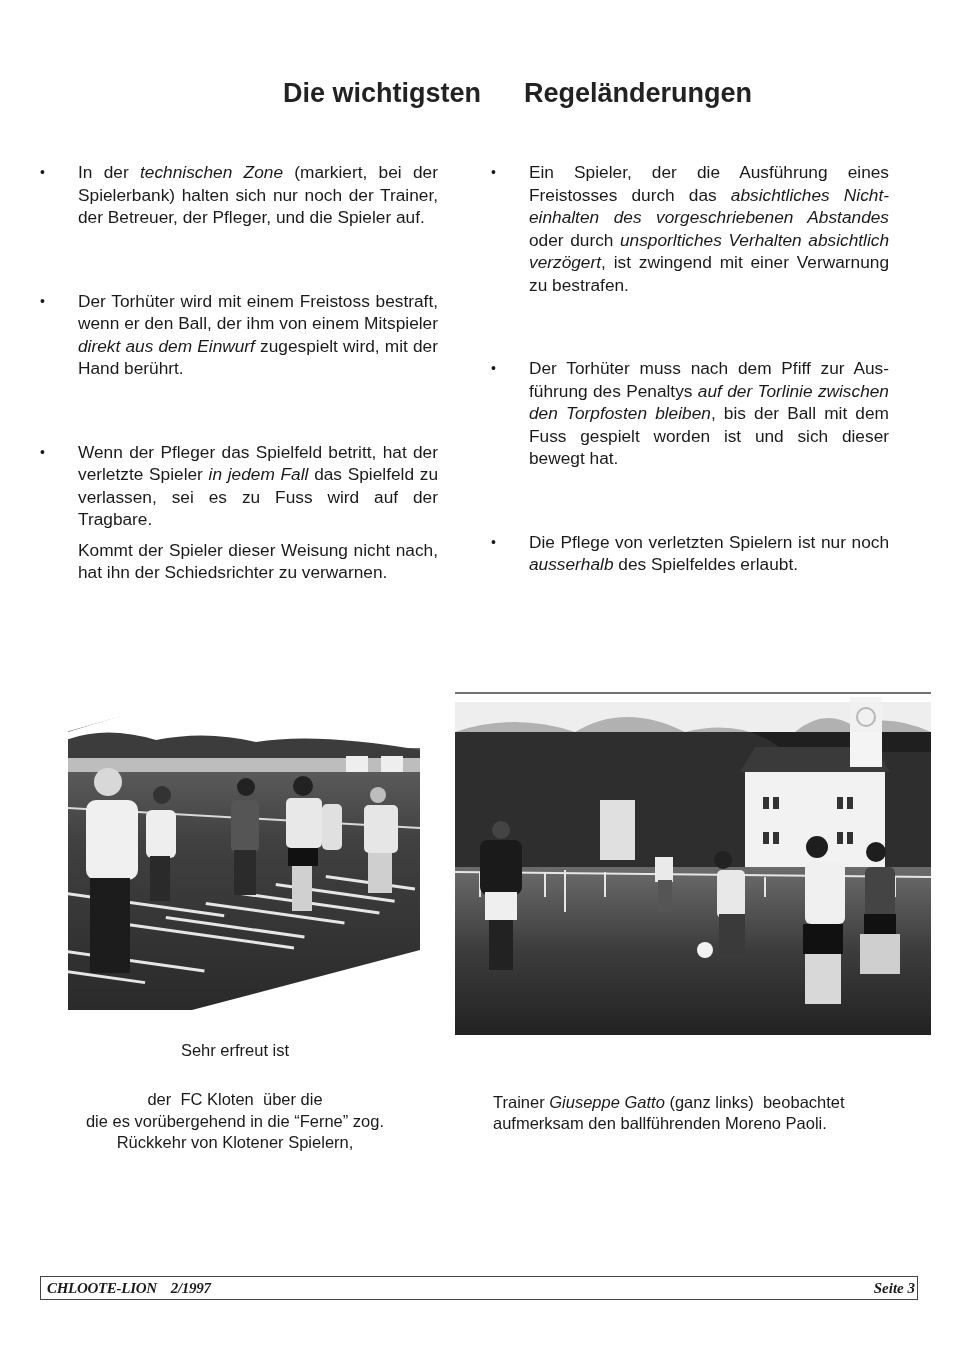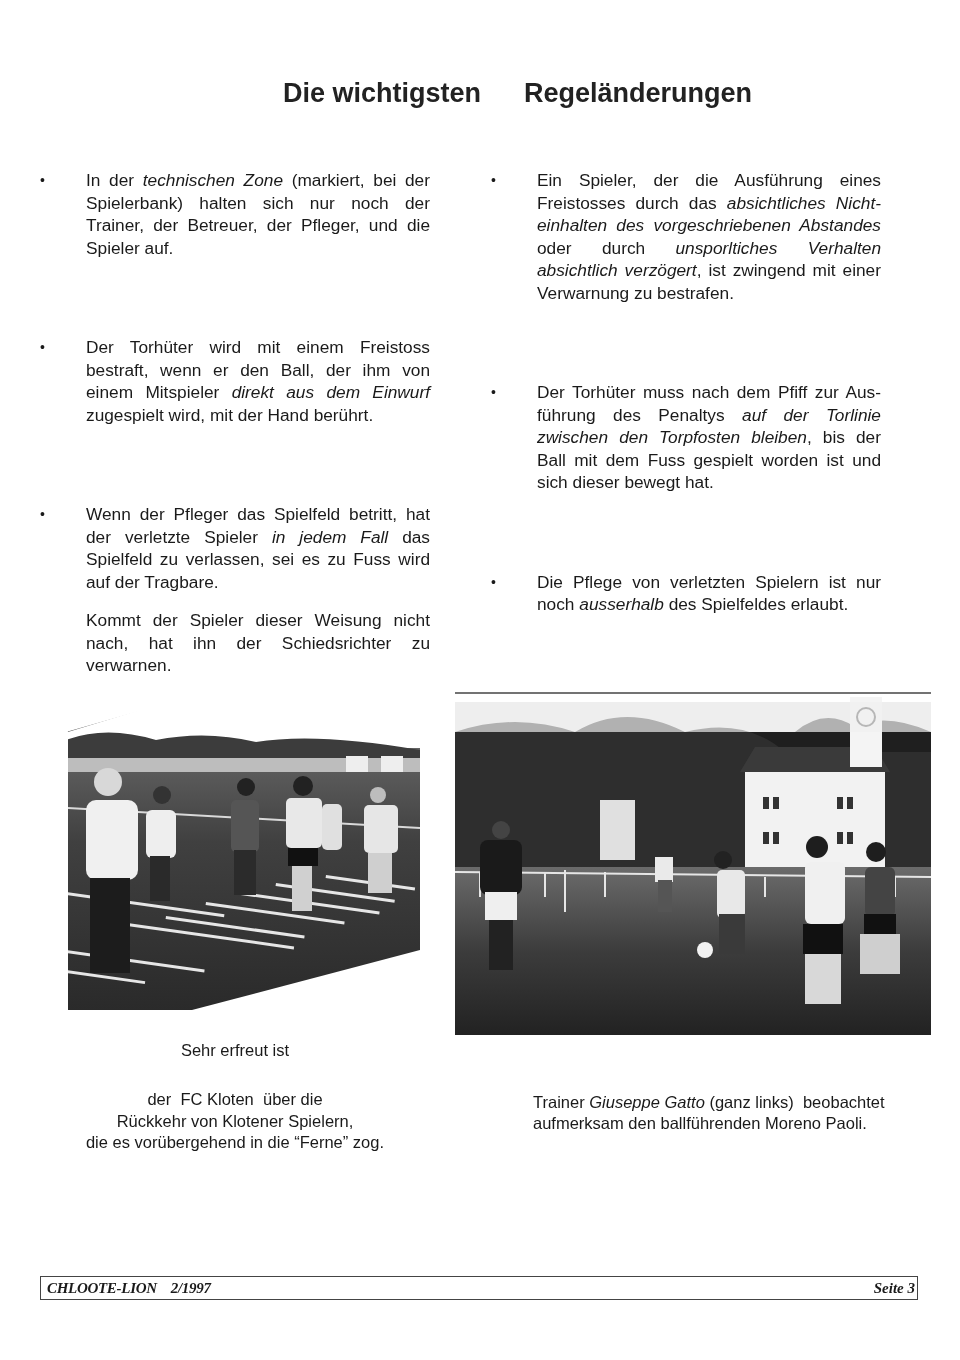--- a/index.html
+++ b/index.html
@@ -8,31 +8,31 @@
     .title { position: absolute; top: 78px; left: 0; width: 960px; height: 40px;
              font-family: "Liberation Sans", sans-serif; font-weight: bold; font-size: 27px; color: #222; margin-left: 33px; }
     .title .t1 { position: absolute; left: 250px; }
     .title .t2 { position: absolute; left: 491px; }
 
     .col { position: absolute; top: 153px; width: 400px; font-size: 17.3px; line-height: 22.5px; }
     .col.left { left: 70px; width: 376px; }
     .col.right { left: 521px; width: 376px; }
     .bullet { position: relative; margin: 0; text-align: justify; }
     .bullet .dot { position: absolute; left: -30px; top: 0; font-size: 14px; }
-    .bullet p { margin: 16px; text-align: justify; }
+    .bullet p { margin: 8px; text-align: justify; }
     .bullet p.last { text-align-last: left; }
     em, i { font-style: italic; }
 
     .photo-left { position: absolute; left: 66px; top: 670px; width: 354px; height: 340px; }
     .photo-right { position: absolute; left: 455px; top: 692px; width: 476px; height: 343px; }
 
     .caption-left { position: absolute; left: 40px; top: 1040px; width: 390px; text-align: center;
                     font-size: 16.5px; line-height: 21.3px; }
     .caption-right { position: absolute; left: 493px; top: 1092px; width: 420px;
-                     font-size: 16.5px; line-height: 21.3px; margin-left: 40px; }
+                     font-size: 16.5px; line-height: 21.3px; }
 
     .footer { position: absolute; left: 40px; top: 1276px; width: 876px; height: 22px;
               border: 1.2px solid #444; font-family: "Liberation Serif", serif; font-style: italic;
               font-weight: bold; font-size: 15px; }
     .footer .f-left { position: absolute; left: 6px; top: 3px; letter-spacing: -0.3px; }
     .footer .f-left .issue { margin-left: 14px; }
     .footer .f-right { position: absolute; right: 2px; top: 3px; }
   </style>
 </head>
 <body>
@@ -195,22 +195,22 @@
     <rect x="410" y="175" width="30" height="50" rx="6" fill="#444"></rect>
     <circle cx="421" cy="160" r="10" fill="#1e1e1e"></circle>
     <rect x="409" y="222" width="32" height="20" fill="#111"></rect>
     <rect x="405" y="242" width="40" height="40" fill="#cfcfcf"></rect>
   </svg>
 </div>
 
 <div class="caption-left">
     <div style="white-space: pre;"><span>Sehr erfreut ist</span></div>
     <div style="white-space: pre; margin-top: 28px;"><span>der  FC Kloten  über die</span></div>
+    <div style="white-space: pre;"><span>die es vorübergehend in die “Ferne” zog.</span></div>
     <div style="white-space: pre;"><span>Rückkehr von Klotener Spielern,</span></div>
-    <div style="white-space: pre;"><span>die es vorübergehend in die “Ferne” zog.</span></div>
   </div>
 <div class="caption-right">
     <div style="white-space: pre;"><span>Trainer </span><em>Giuseppe Gatto</em><span> (ganz links)  beobachtet</span></div>
     <div style="white-space: pre;"><span>aufmerksam den ballführenden Moreno Paoli.</span></div>
   </div>
 
 <div class="footer">
   <span class="f-left">
     <span>CHLOOTE-LION</span><span class="issue">2/1997</span>
   </span>

